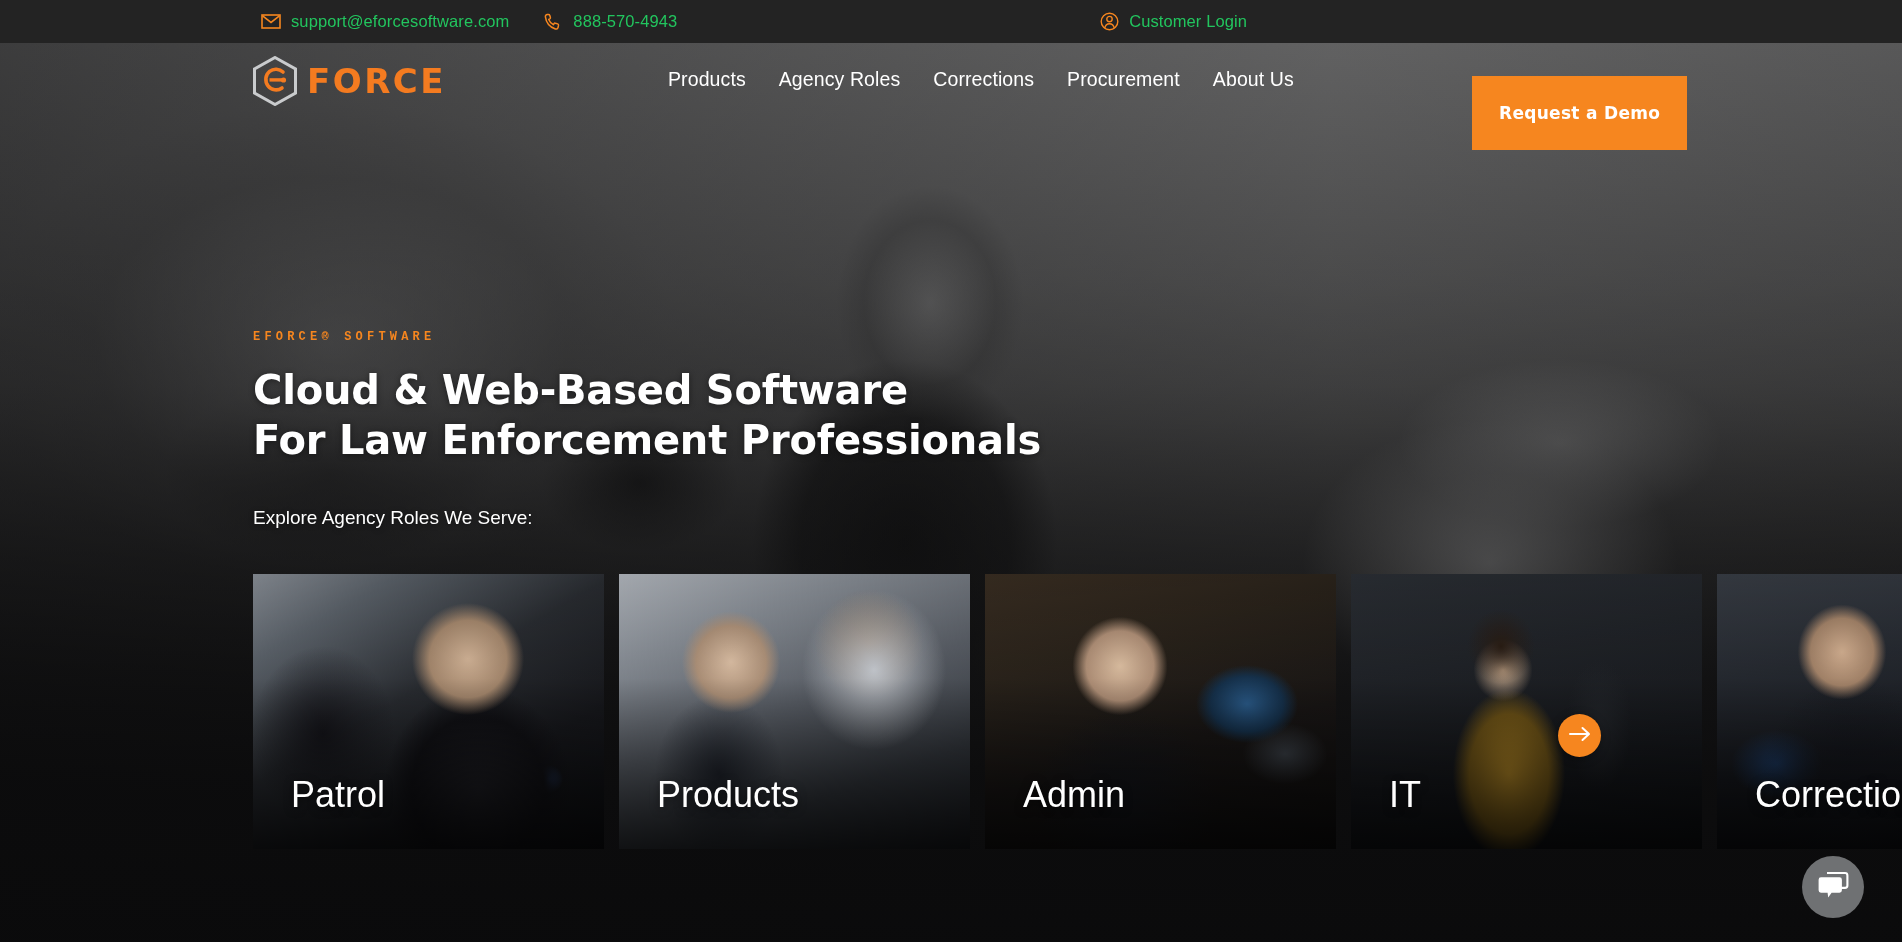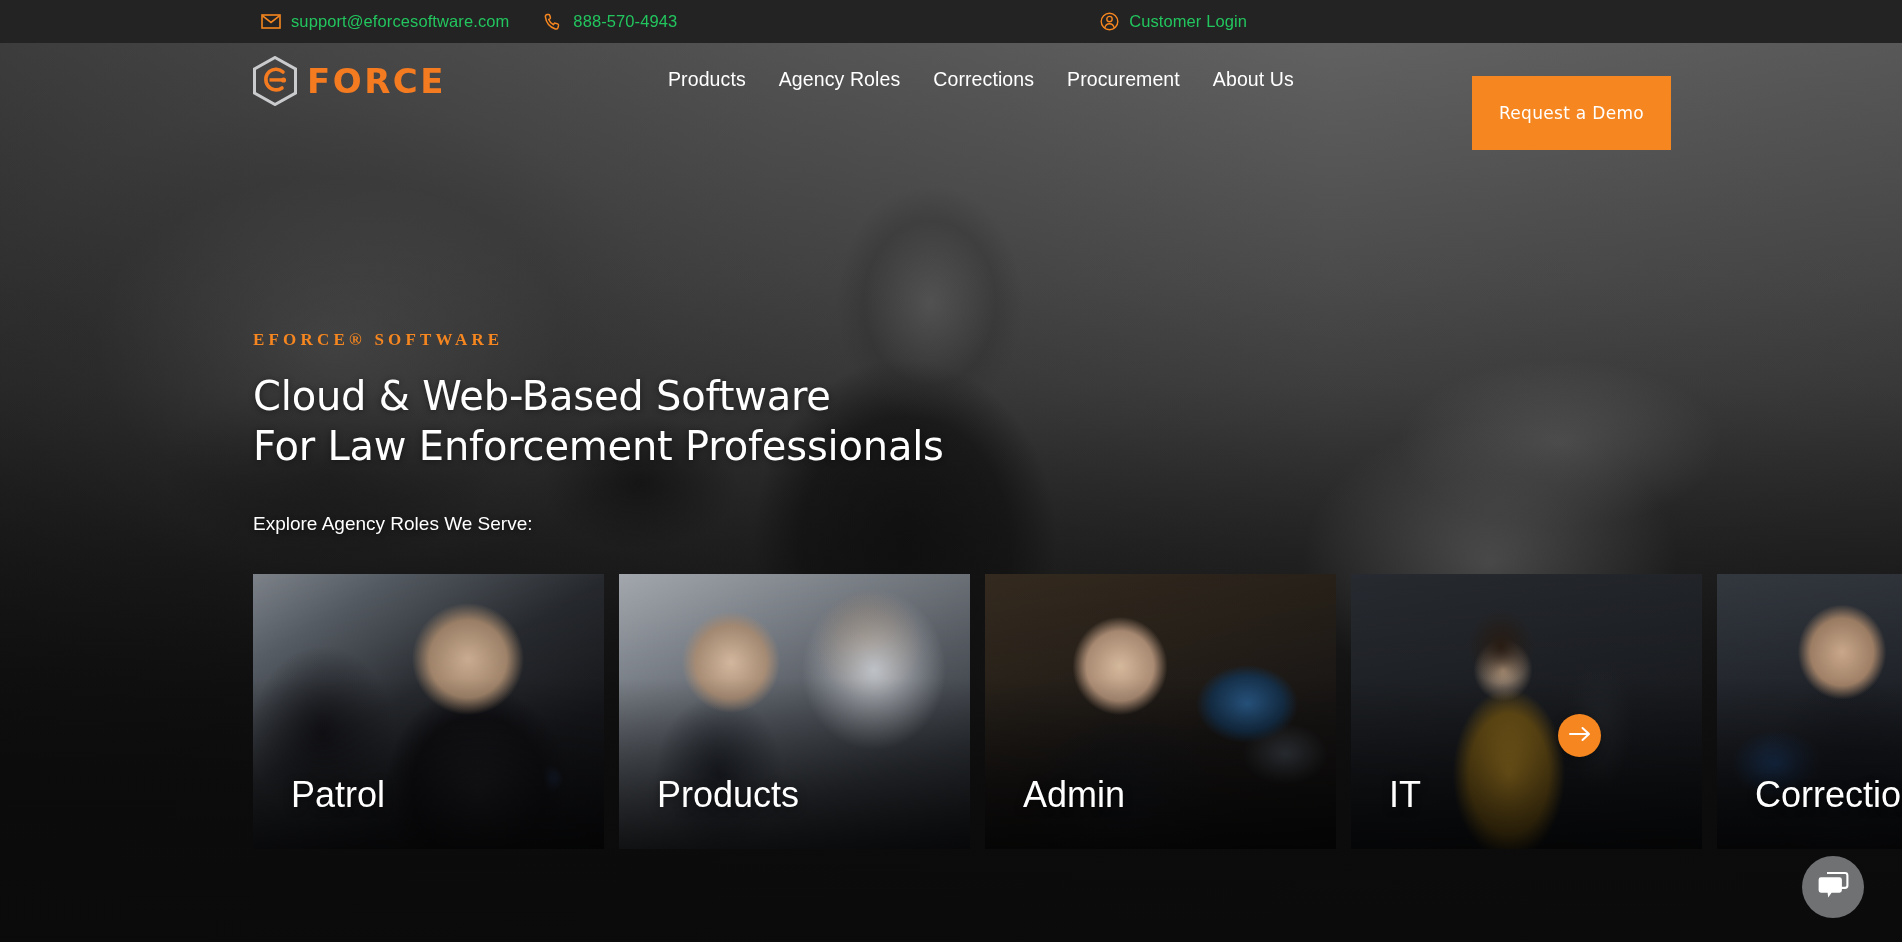--- a/index.html
+++ b/index.html
@@ -158,48 +158,48 @@
     letter-spacing: 0.1px;
   }
   .nav-cta {
     position: absolute;
     left: 1472px;
     top: 70px;
     transform: translateY(-50%);
     background: #F6861F;
     color: #ffffff;
     font-size: 17px;
-    font-weight: normal;
+    font-weight: bold;
     border: none;
     padding: 27px 27px;
     cursor: pointer;
     letter-spacing: 0.3px;
     white-space: nowrap;
     font-family: "DejaVu Sans", sans-serif;
   }
 
   
   .hero-content {
     position: absolute;
     left: 253px;
     top: 330px;
     z-index: 25;
   }
   .eyebrow {
     color: #F6861F;
-    font-size: 17px;
+    font-size: 12px;
     font-weight: bold;
     letter-spacing: 4.2px;
     margin-bottom: 21px;
-    font-family: Liberation Serif, serif;
+    font-family: Liberation Mono, monospace;
   }
   .headline {
     color: #ffffff;
     font-size: 40px;
-    font-weight: normal;
+    font-weight: bold;
     line-height: 1.25;
     letter-spacing: -0.2px;
     font-family: "DejaVu Sans", sans-serif;
     text-shadow: 0 1px 6px rgba(0,0,0,0.45);
   }
   .headline-line { display: block; }
   .subline {
     margin-top: 42px;
     color: #ffffff;
     font-size: 19px;

